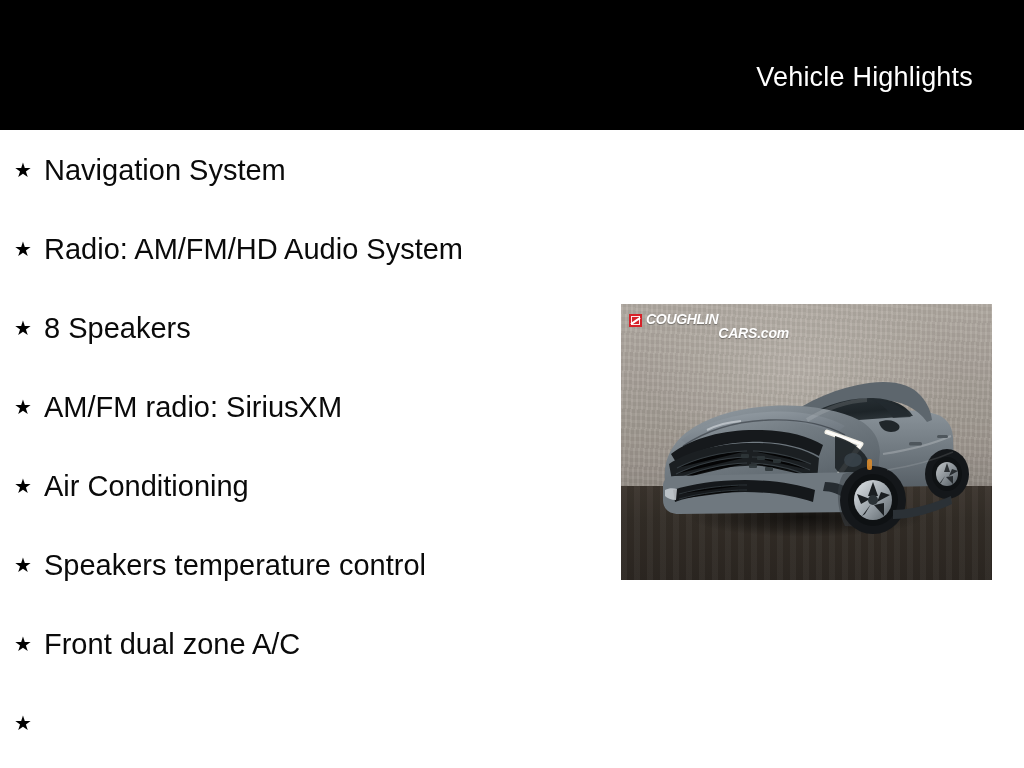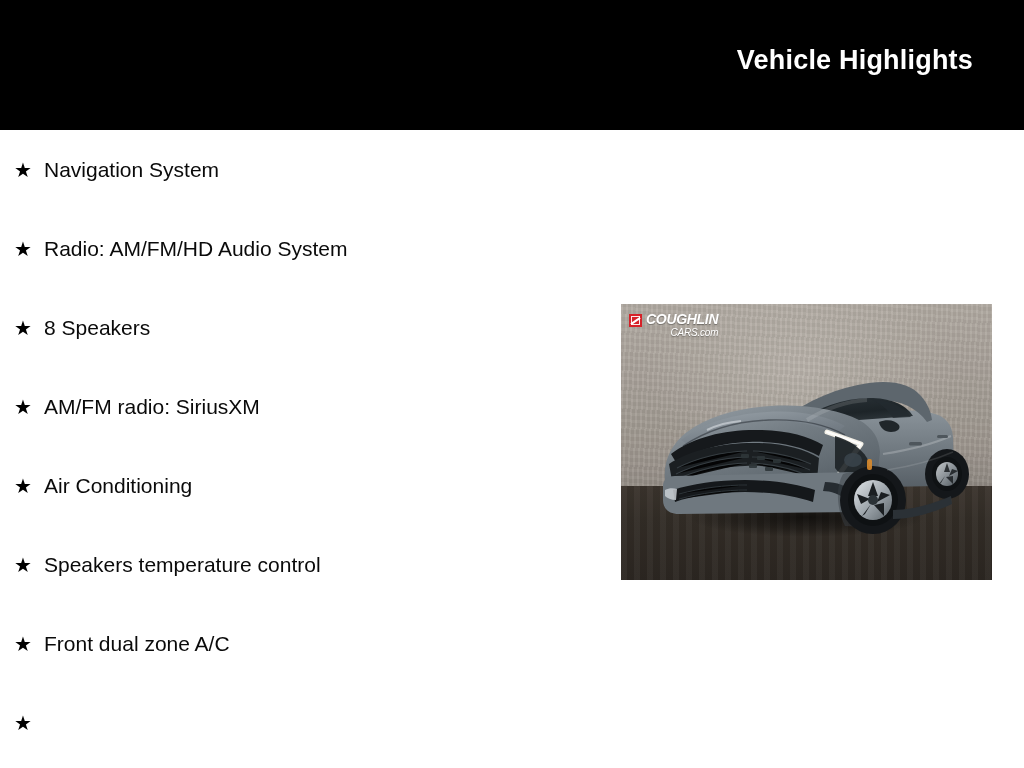--- a/index.html
+++ b/index.html
@@ -28,25 +28,25 @@
     left: 0;
     top: 0;
     width: 1024px;
     height: 130px;
     background: #000000;
     box-sizing: border-box;
   }
   .header-title {
     position: absolute;
     right: 51px;
-    top: 44px;
+    top: 61px;
     font-size: 27px;
     line-height: 32px;
     color: #ffffff;
-    font-weight: 700;
+    font-weight: 400;
     letter-spacing: 0.2px;
     white-space: nowrap;
   }
 
   
   .highlights {
     position: absolute;
     left: 0;
     top: 130px;
     width: 600px;
@@ -65,21 +65,21 @@
   .bullet-star {
     display: inline-block;
     width: 30px;
     font-size: 20px;
     line-height: 1;
     color: #000000;
     flex: 0 0 auto;
     text-align: left;
   }
   .highlight-label {
-    font-size: 21px;
+    font-size: 29px;
     line-height: 30px;
     color: #0a0a0a;
     font-weight: 400;
     white-space: nowrap;
   }
 
   
   .vehicle-photo {
     position: absolute;
     left: 621px;
@@ -157,39 +157,38 @@
     position: absolute;
     left: 1px;
     top: 6px;
     width: 11px;
     height: 2px;
     background: #ffffff;
     transform: rotate(-34deg);
   }
   .wm-text {
     display: flex;
-    flex-direction: column;
     line-height: 1;
   }
   .wm-line1 {
     font-size: 14px;
     font-weight: 700;
     font-style: italic;
     color: #ffffff;
     letter-spacing: -0.3px;
     text-shadow: 0 1px 1px rgba(0,0,0,0.35);
   }
   .wm-line2 {
-    font-size: 10px;
-    font-weight: 400;
+    font-size: 14px;
+    font-weight: 700;
     font-style: italic;
     color: #ffffff;
     letter-spacing: -0.2px;
     text-align: right;
-    margin-top: 2px;
+    margin-top: 14px;
     text-shadow: 0 1px 1px rgba(0,0,0,0.35);
   }
 
   
   .car-svg {
     position: absolute;
     left: 0;
     top: 0;
     width: 371px;
     height: 276px;

